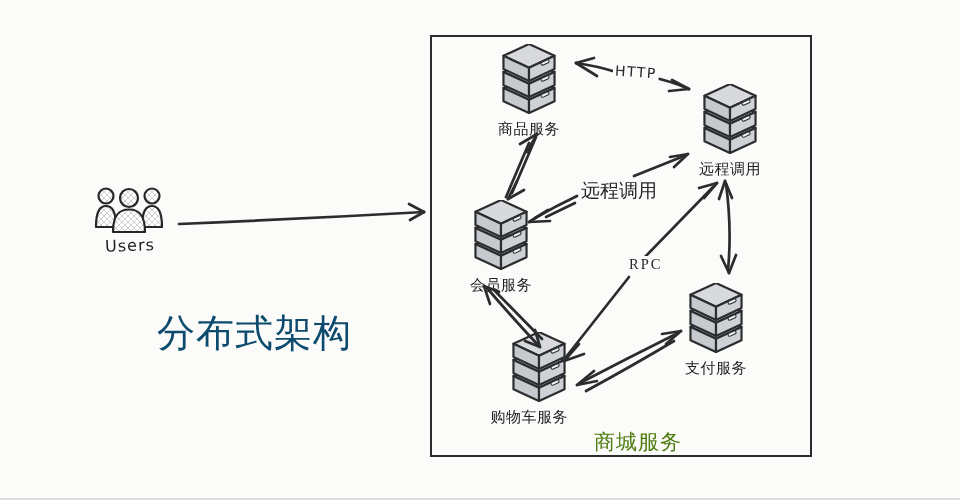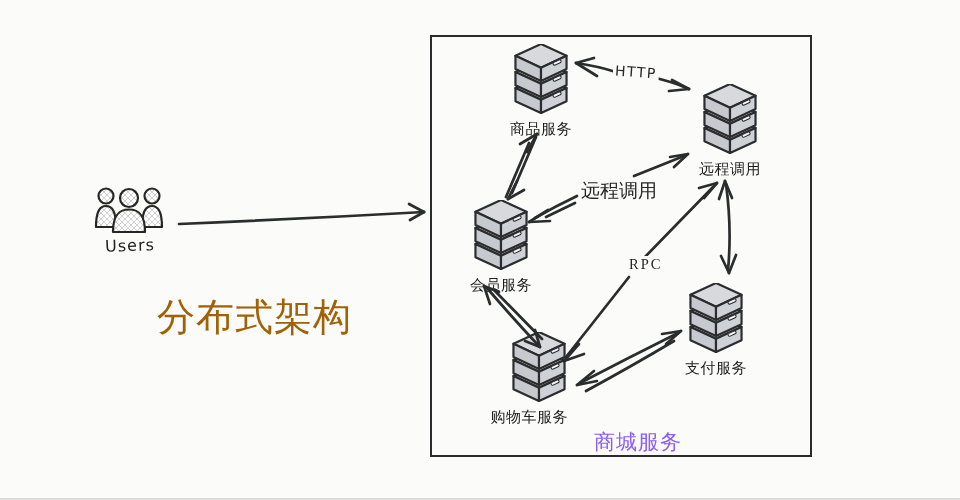--- a/index.html
+++ b/index.html
@@ -10,52 +10,52 @@
     color:#2b2b2b;
   }
   .abs{position:absolute;}
   
   .boundary{
     left:430px;top:35px;width:378px;height:418px;
     border:2px solid #2a2b2d;background:transparent;
   }
   
   .arch-title{
-    left:157px;top:292px;width:220px;
-    font-size:38px;font-weight:500;letter-spacing:1px;color:#a16207;
+    left:157px;top:308px;width:220px;
+    font-size:38px;font-weight:500;letter-spacing:1px;color:#0c4a6e;
   }
   
   .users-wrap{left:92px;top:186px;width:76px;text-align:center;}
   .users-label{
     margin-top:2px;font-size:16px;color:#222;
     font-family:"DejaVu Sans",sans-serif;
     transform:rotate(-2deg);letter-spacing:1px;
   }
   
   .node{width:80px;text-align:center;}
   .node .server-icon{display:inline-block;width:58px;height:70px;}
   .node .node-label{
     margin-top:2px;font-size:15px;color:#1f1f1f;letter-spacing:.5px;white-space:nowrap;
   }
-  .node-product{left:501px;top:44px;}
+  .node-product{left:489px;top:44px;}
   .node-member{left:690px;top:84px;}
   .node-order{left:461px;top:200px;}
   .node-payment{left:676px;top:283px;}
   .node-cart{left:488px;top:332px;text-align:right;}
   
   .edge-label{
     background:#fbfbf9;padding:0 2px;color:#262626;white-space:nowrap;
   }
   .edge-http{left:613px;top:64px;font-size:14px;letter-spacing:1.5px;
     font-family:"DejaVu Sans",sans-serif;transform:rotate(4deg);}
   .edge-remote{left:579px;top:178px;font-size:19px;}
   .edge-rpc{left:627px;top:256px;font-size:14.5px;letter-spacing:2px;
     font-family:Liberation Serif, serif;}
   .boundary-label{
-    left:594px;top:428px;font-size:21px;color:#8b5cf6;letter-spacing:1px;font-weight:500;text-align:center;
+    left:594px;top:428px;font-size:21px;color:#4d7c0f;letter-spacing:1px;font-weight:500;text-align:center;
   }
   .bottom-edge{left:0;bottom:0;width:960px;height:2px;background:#dcdcda;}
   svg{display:block;}
   .arrows{left:0;top:0;pointer-events:none;}
 </style>
 </head>
 <body>
 
 <div class="abs users-wrap">
   <svg width="74" height="48" viewBox="0 0 74 48">

